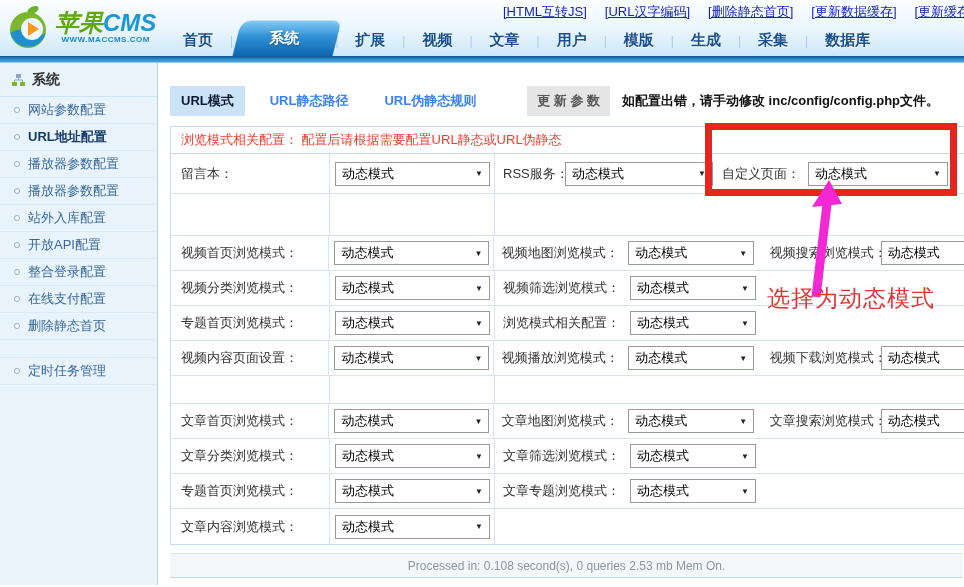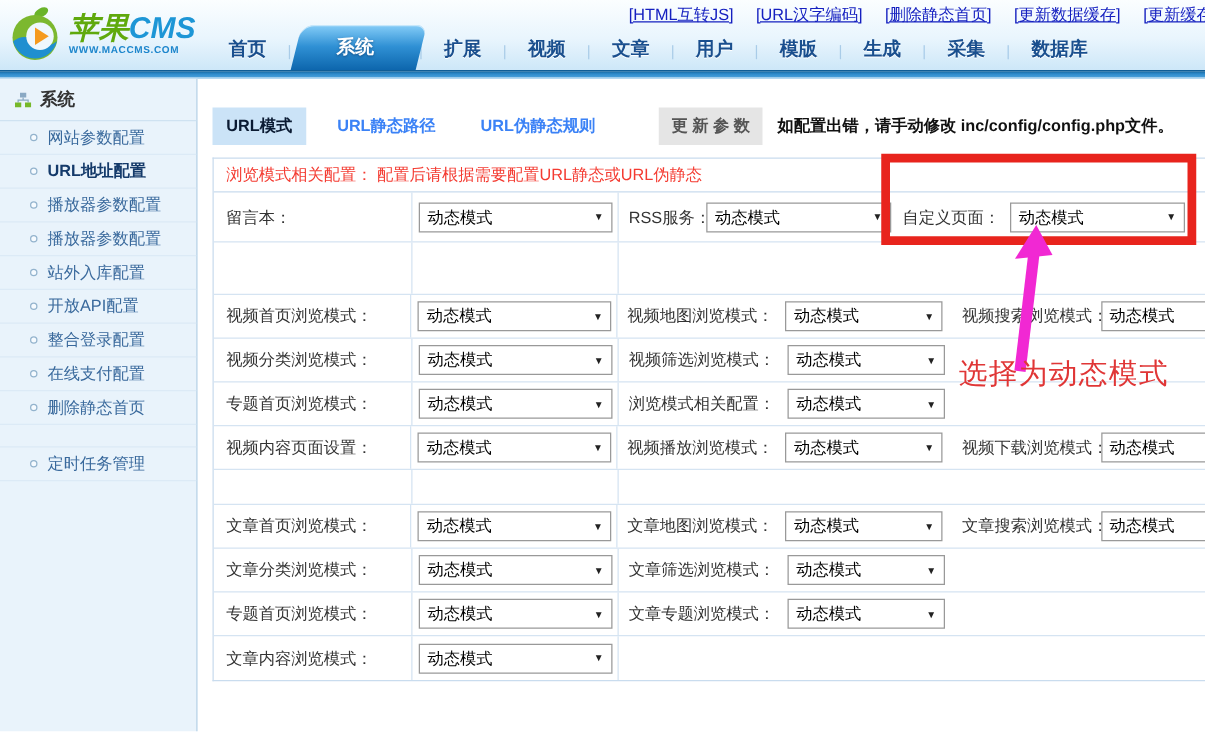--- a/index.html
+++ b/index.html
@@ -6,41 +6,41 @@
   html,body { width:964px; height:587px; overflow:hidden; }
   body { position:relative; background:#fff; font-family:"Liberation Sans",sans-serif; }
 
   
   .header { height:56px; background:linear-gradient(180deg,#fbfeff 0%,#e9f5fd 55%,#cde7f8 100%); position:relative; }
   .logo { position:absolute; left:6px; top:3px; display:flex; align-items:center; }
   .logo-text { margin-left:3px; }
   .logo-title { font-size:24px; font-weight:bold; font-style:italic; line-height:26px; white-space:nowrap; }
   .logo-cn { color:#5fa90d; }
   .logo-en { color:#1d96d6; }
-  .logo-sub { font-size:8px; color:#1d86cc; font-weight:bold; text-align:left; letter-spacing:.5px; margin-top:-1px; }
+  .logo-sub { font-size:8px; color:#1d86cc; font-weight:bold; text-align:center; letter-spacing:.5px; margin-top:-1px; }
 
   .quick-links { position:absolute; top:3px; left:503px; white-space:nowrap; font-size:13px; }
   .qlink { color:#1520c0; margin-right:18px; text-decoration:underline; cursor:pointer; }
 
   .main-nav { position:absolute; left:166px; bottom:0; display:flex; align-items:flex-end; white-space:nowrap; }
   .nav-item { padding:0 17px; font-size:15px; font-weight:bold; color:#1a4f8e; line-height:32px; cursor:pointer; text-shadow:0 1px 0 #fff; }
   .nav-sep { color:#a9cce8; line-height:30px; font-size:12px; }
   .nav-active { position:relative; color:#fff; padding:0 36px; line-height:36px; z-index:1; text-shadow:0 1px 2px rgba(0,20,60,.45); }
   .nav-active::before { content:""; position:absolute; top:0; bottom:0; left:4px; right:-2px;
       background:linear-gradient(180deg,#85cdf8 0%,#2f90d4 48%,#0d66ad 100%);
       transform:skewX(-14deg); border-radius:10px 8px 0 0; z-index:-1;
       box-shadow:inset 0 1px 0 rgba(255,255,255,.55); }
   .blue-bar { height:7px; background:linear-gradient(180deg,#15679f 0%,#2f8ccd 45%,#4aa0da 100%);
       border-top:1px solid #0f5d96; border-bottom:1px solid #9ccbed; }
 
   
   .body-wrap { display:flex; height:522px; }
   .sidebar { width:158px; background:#e9f3fb; border-right:1px solid #b9d3e8; flex-shrink:0; }
   .sb-title { height:34px; display:flex; align-items:center; padding-left:12px; gap:7px; font-size:14px; font-weight:bold; color:#333; border-bottom:1px solid #cfe2f1; }
-  .sb-item { height:27px; display:flex; align-items:center; padding-left:24px; gap:8px; font-size:13px; color:#39699c; border-bottom:1px solid #dceaf6; cursor:pointer; }
+  .sb-item { height:27px; display:flex; align-items:center; padding-left:14px; gap:8px; font-size:13px; color:#39699c; border-bottom:1px solid #dceaf6; cursor:pointer; }
   .sb-item .bullet { width:6px; height:6px; border:1px solid #93b3cd; border-radius:50%; background:#f6fbff; flex-shrink:0; }
   .sb-active { font-weight:bold; color:#143a6a; }
   .sb-gap { height:18px; border-bottom:1px solid #dceaf6; }
 
   .content { flex:1; padding:23px 0 0 12px; overflow:hidden; }
 
   
   .tabs-row { display:flex; align-items:center; height:30px; }
   .tabs-inline { display:flex; align-items:center; }
   .tab { padding:6px 11px; font-size:13px; font-weight:bold; color:#3b82f6; cursor:pointer; margin-right:14px; }
@@ -364,20 +364,23 @@
             <div class="cell sel1">
               <div class="fakesel">
                 <span class="selval">动态模式</span>
                 <span class="selarr">▼</span>
               </div>
             </div>
           </div>
         </div>
     </div>
 
+    <div class="footer-bar">
+      <span>Processed in: 0.108 second(s), 0 queries 2.53 mb Mem On.</span>
+    </div>
   </div>
 </div>
 
 <div class="hl-box"></div>
 <svg class="arrow-svg" viewBox="0 0 964 587">
   <line x1="816" y1="297" x2="827" y2="204" stroke="#f128d3" stroke-width="9"></line>
   <polygon points="829,180 812,207 842,204" fill="#f128d3"></polygon>
 </svg>
 <div class="annotation">选择为动态模式</div>
 

